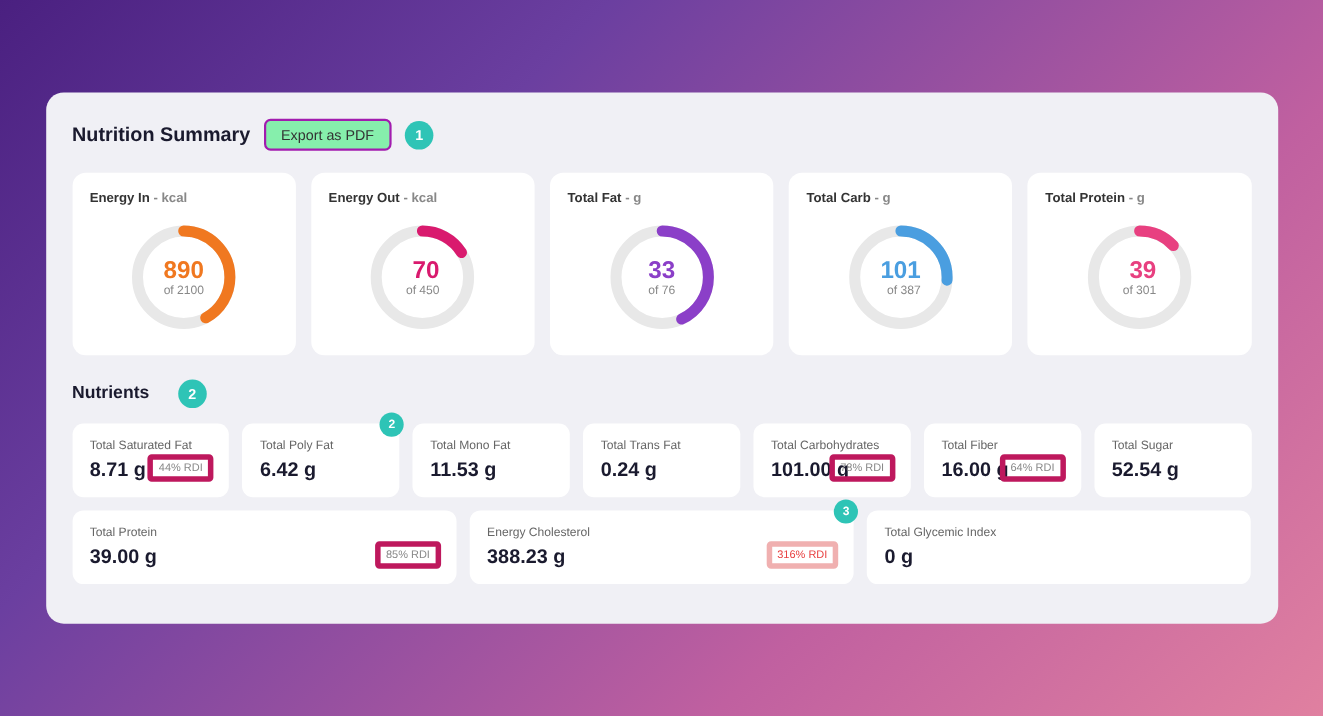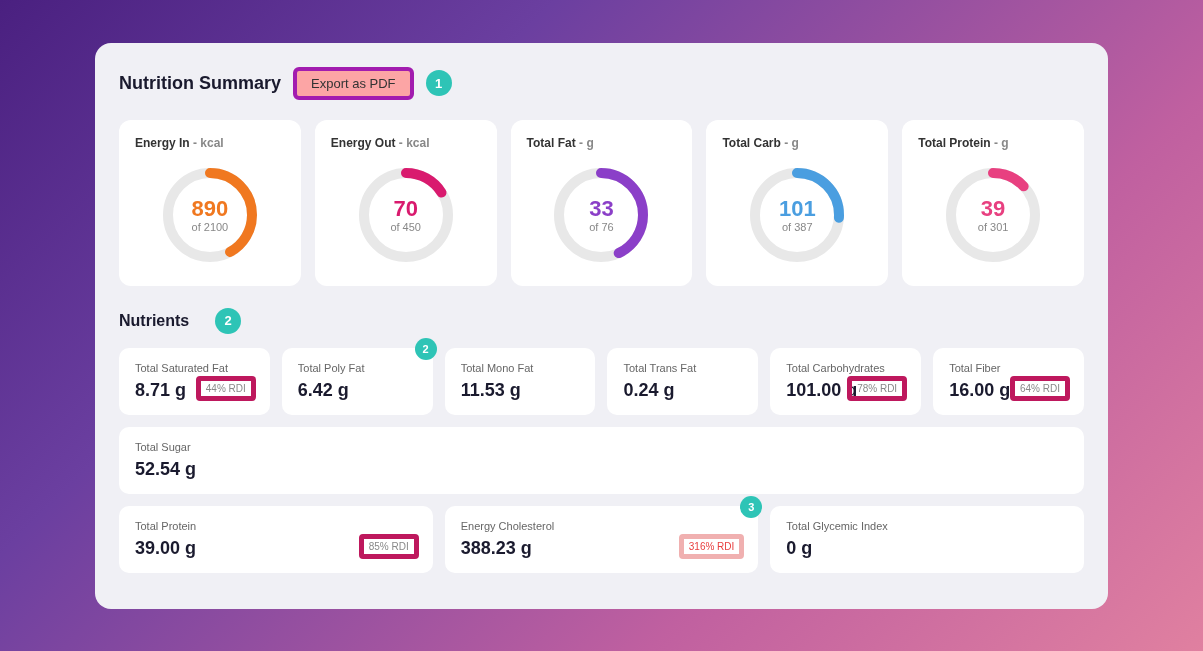--- a/index.html
+++ b/index.html
@@ -9,37 +9,37 @@
       min-height: 100vh;
       display: flex;
       align-items: center;
       justify-content: center;
       padding: 20px;
     }
     .dashboard {
       background: #f0f0f5;
       border-radius: 16px;
       padding: 24px;
-      width: 1013px;
+      width: 1120px;
       max-width: 100%;
     }
     .header {
       display: flex;
       align-items: center;
       gap: 12px;
       margin-bottom: 20px;
     }
     .header-title {
       font-size: 18px;
       font-weight: 700;
       color: #1a1a2e;
     }
     .export-btn {
-      border: 4px solid #a21caf;
-      background: #fca5a5;
+      border: 2px solid #a21caf;
+      background: #86efac;
       border-radius: 6px;
       padding: 5px 14px;
       font-size: 13px;
       color: #333;
       cursor: pointer;
     }
     .badge {
       width: 26px;
       height: 26px;
       border-radius: 50%;
@@ -83,21 +83,21 @@
       height: 110px;
     }
     .donut-wrapper svg {
       transform: rotate(-90deg);
     }
     .donut-center {
       position: absolute;
       top: 50%;
       left: 50%;
       transform: translate(-50%, -50%);
-      text-align: center;
+      text-align: right;
     }
     .donut-value {
       font-size: 22px;
       font-weight: 700;
       line-height: 1.1;
     }
     .donut-of {
       font-size: 11px;
       color: #888;
     }

